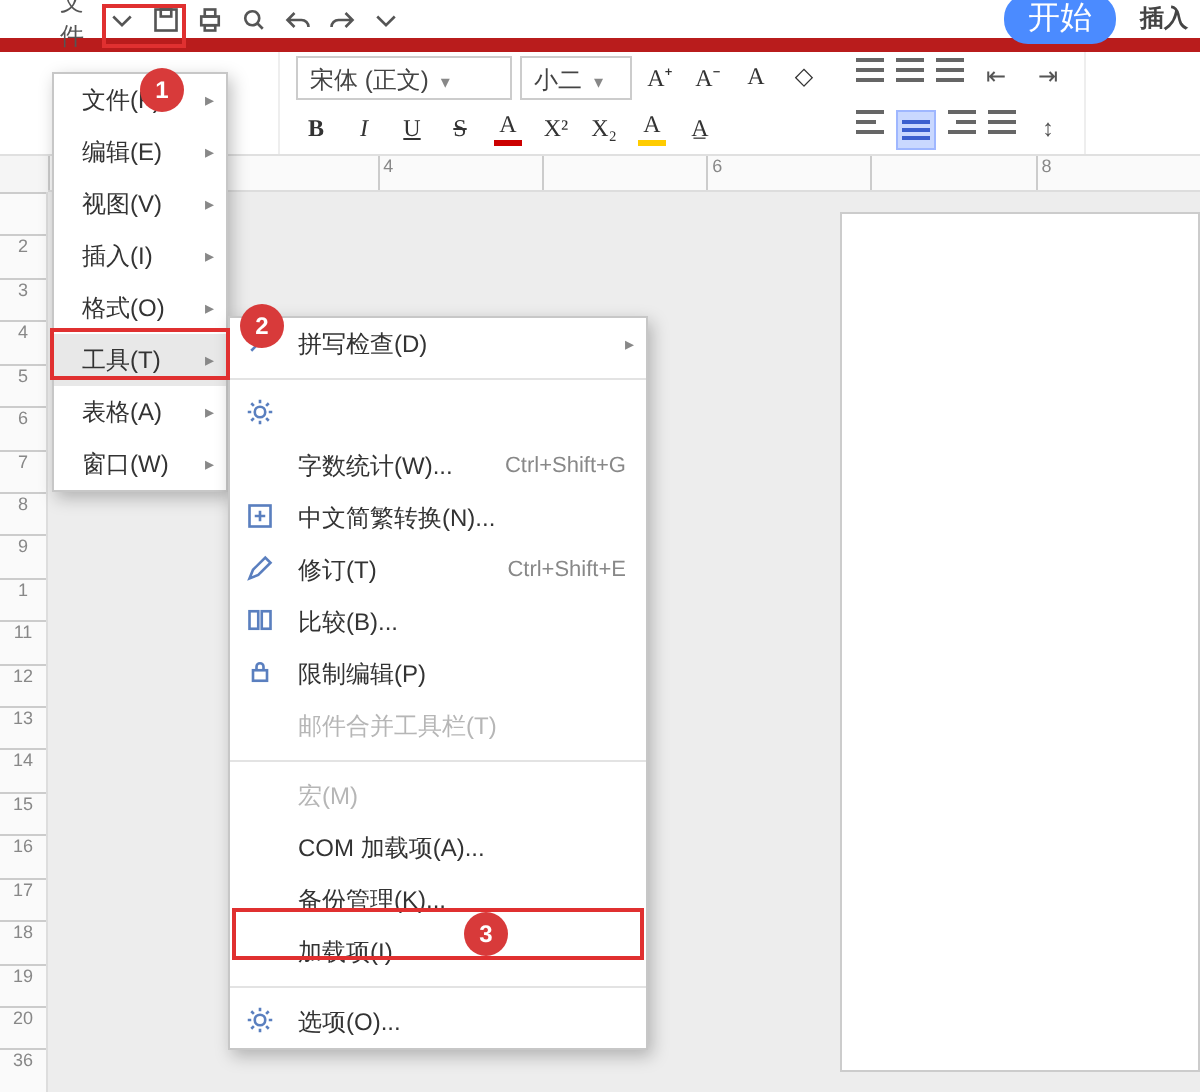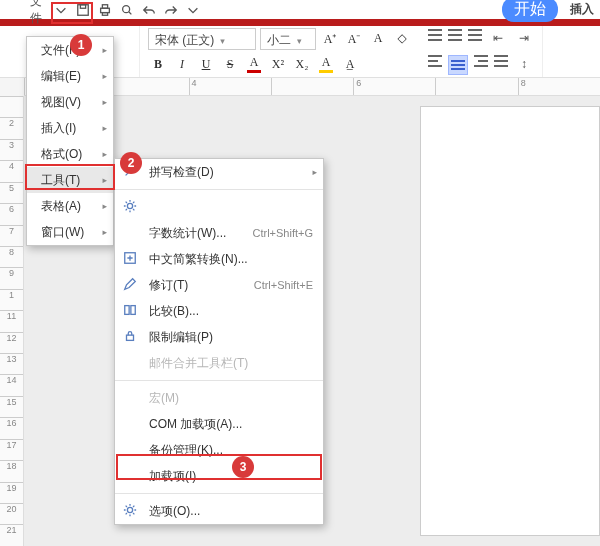--- a/index.html
+++ b/index.html
@@ -348,21 +348,21 @@
     <span>11</span>
     <span>12</span>
     <span>13</span>
     <span>14</span>
     <span>15</span>
     <span>16</span>
     <span>17</span>
     <span>18</span>
     <span>19</span>
     <span>20</span>
-    <span>21</span>
+    <span>36</span>
   </div>
   <div class="page"></div>
 </div>
 
 <div id="main-menu" class="menu">
   <div class="item">
     <span>文件(F)</span>
     <span class="arrow">▸</span>
   </div>
   <div class="item">

